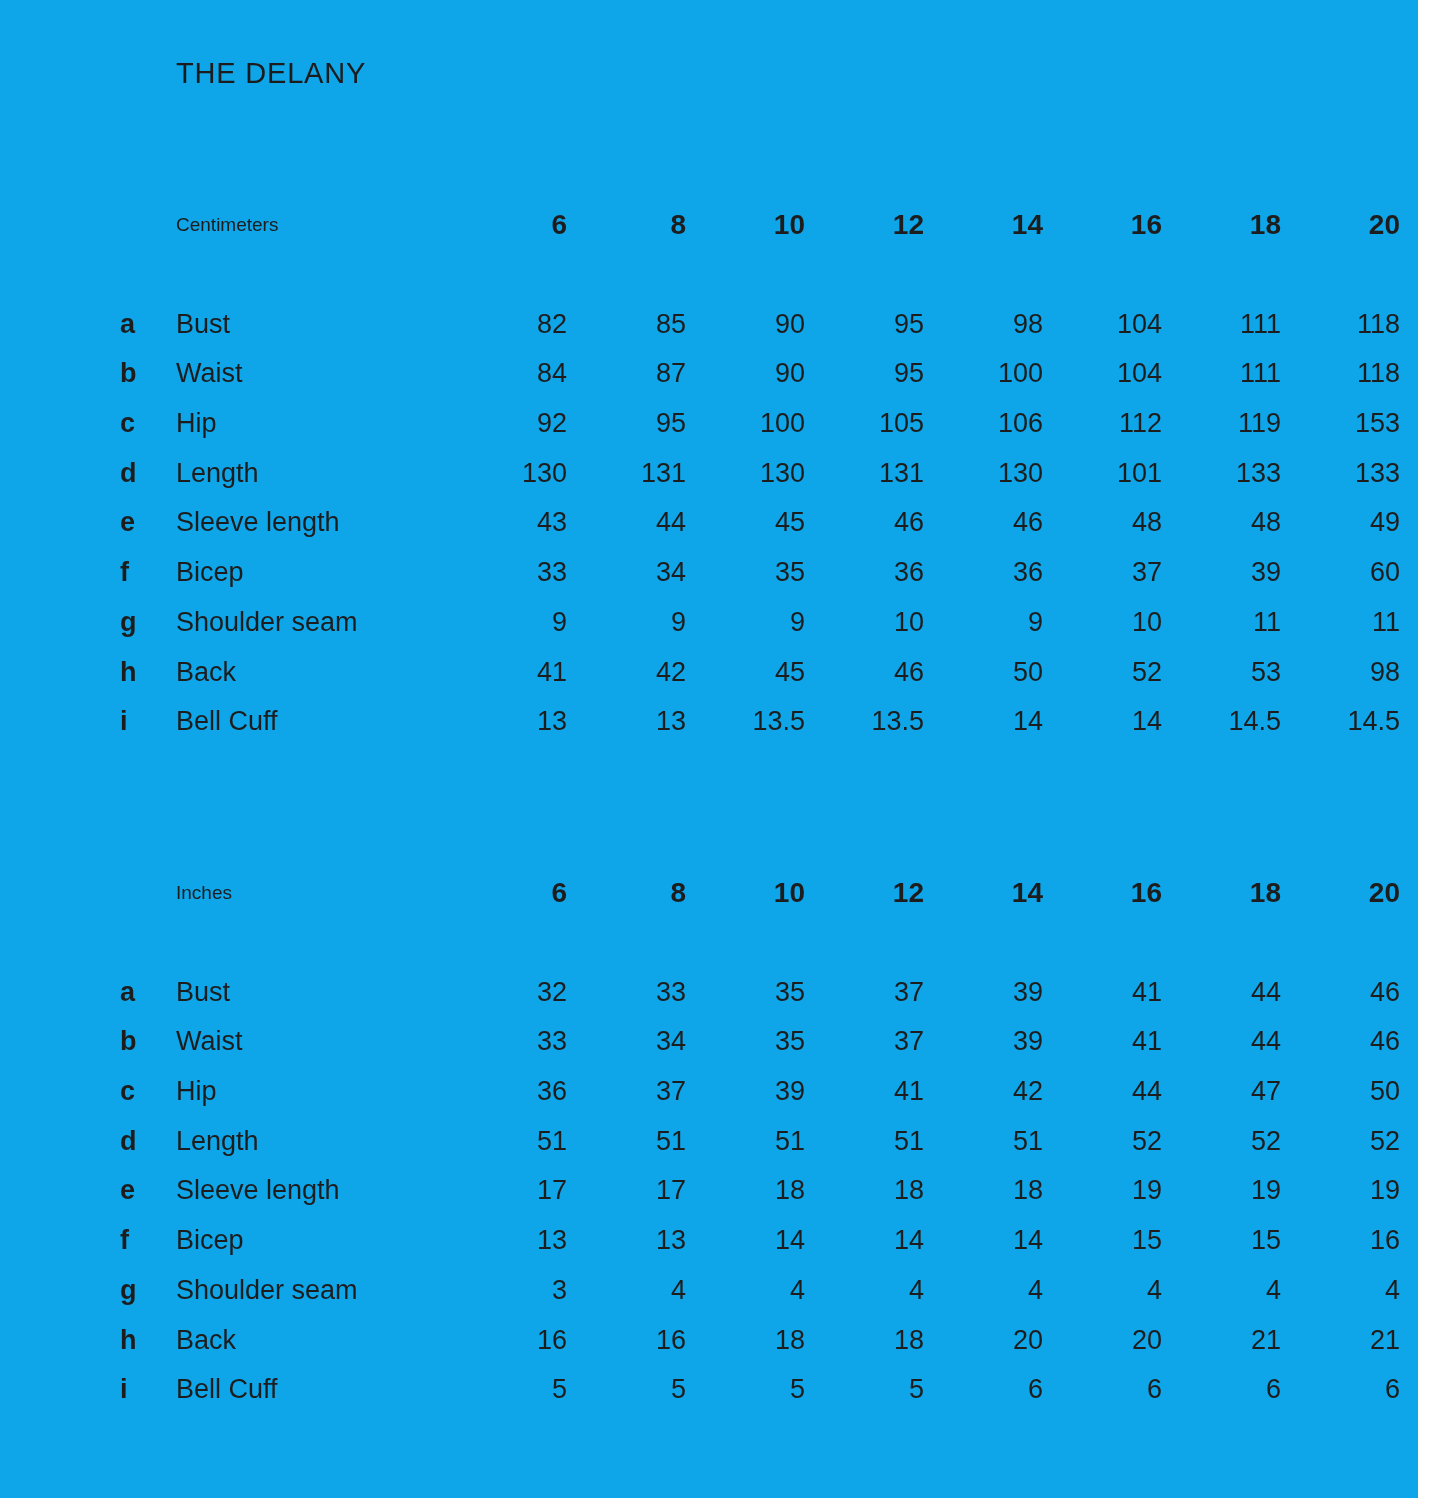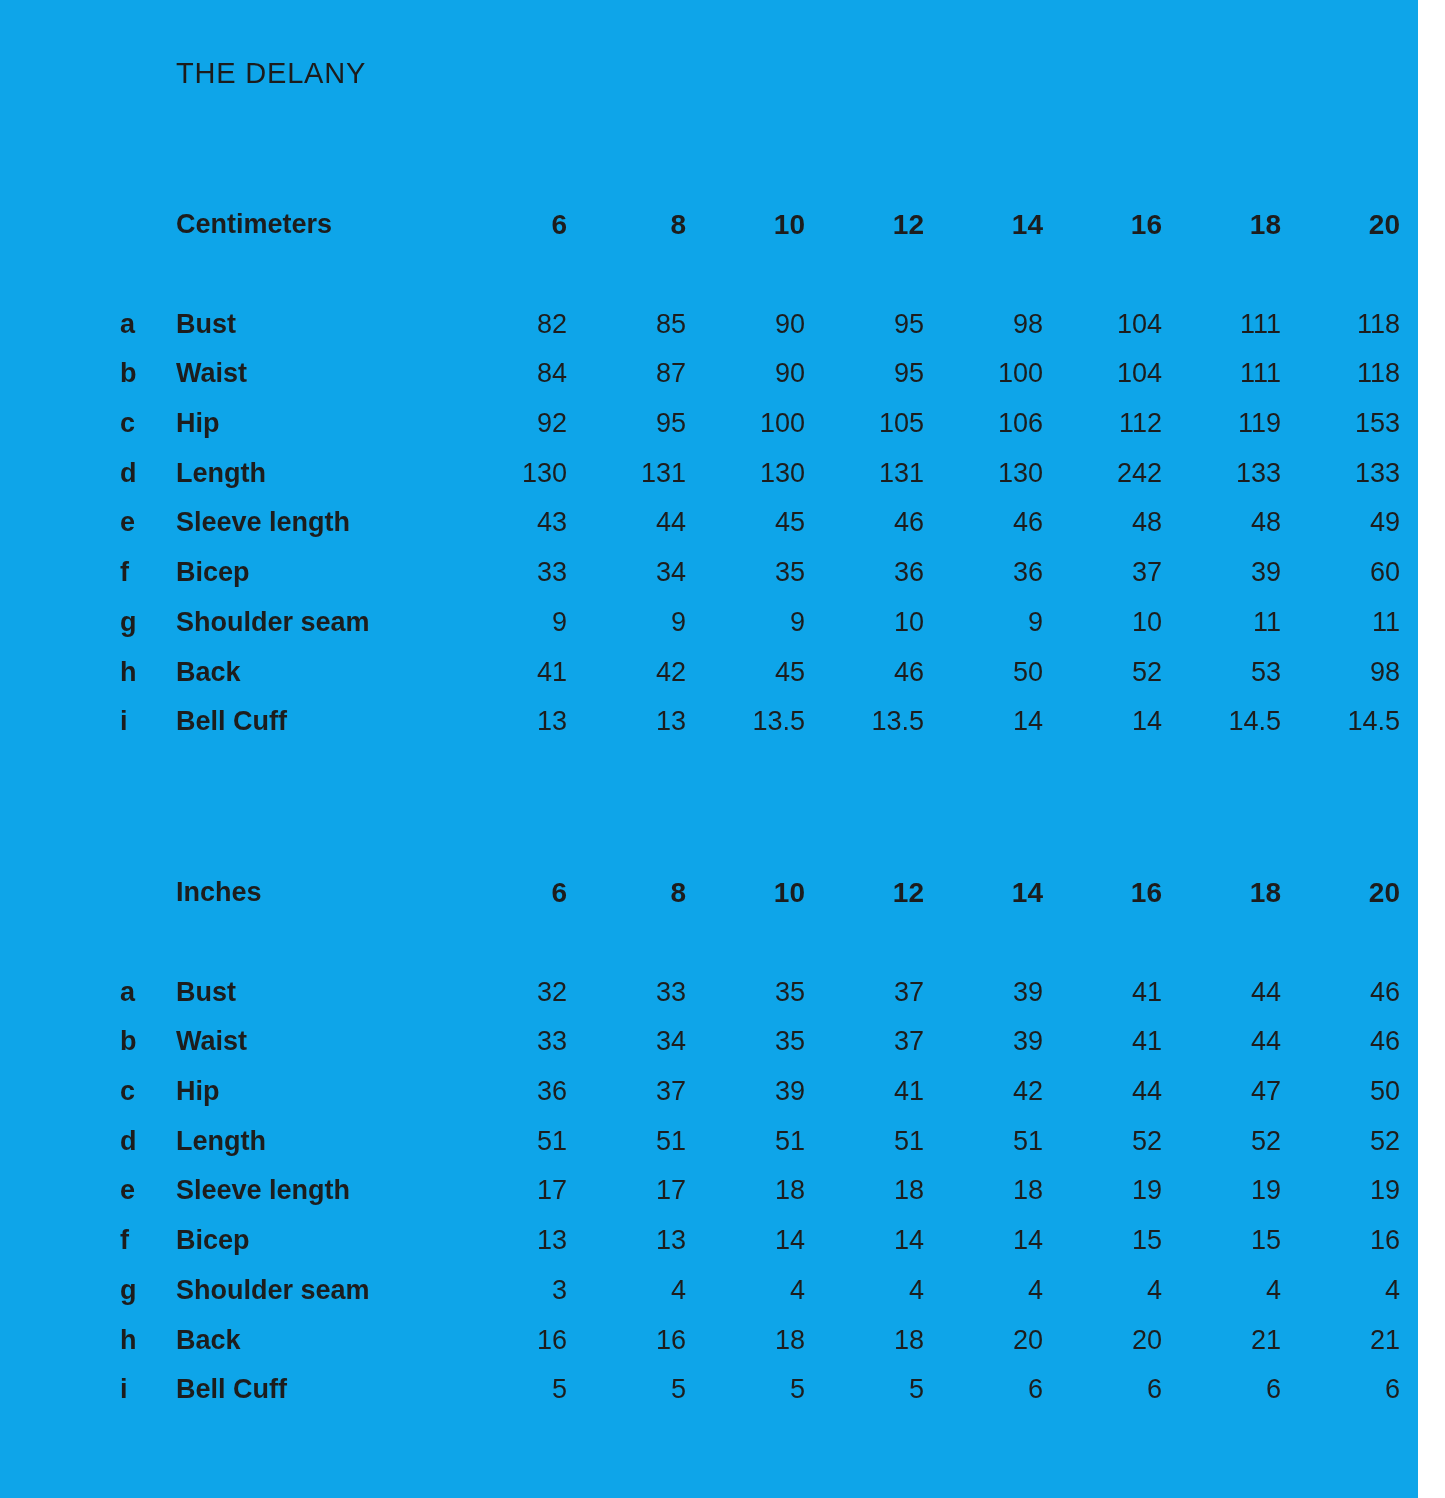--- a/index.html
+++ b/index.html
@@ -47,29 +47,29 @@
   .cell {
     font-size: 27px;
     line-height: 1;
     white-space: nowrap;
   }
   .cell.letter {
     font-weight: 700;
     padding-left: 2px;
   }
   .cell.label {
-    font-weight: 700;
+    font-weight: 400;
   }
   .cell.value {
     text-align: right;
     font-weight: 400;
   }
   .cell.unit {
-    font-size: 27px;
-    font-weight: 700;
+    font-size: 19px;
+    font-weight: 400;
   }
   .cell.size-header {
     font-weight: 700;
     font-size: 28px;
     text-align: right;
   }
 </style>
 </head>
 <body>
 
@@ -127,21 +127,21 @@
         <div class="cell value">153</div>
       </div>
       <div class="row">
         <div class="cell letter">d</div>
         <div class="cell label">Length</div>
         <div class="cell value">130</div>
         <div class="cell value">131</div>
         <div class="cell value">130</div>
         <div class="cell value">131</div>
         <div class="cell value">130</div>
-        <div class="cell value">242</div>
+        <div class="cell value">101</div>
         <div class="cell value">133</div>
         <div class="cell value">133</div>
       </div>
       <div class="row">
         <div class="cell letter">e</div>
         <div class="cell label">Sleeve length</div>
         <div class="cell value">43</div>
         <div class="cell value">44</div>
         <div class="cell value">45</div>
         <div class="cell value">46</div>

